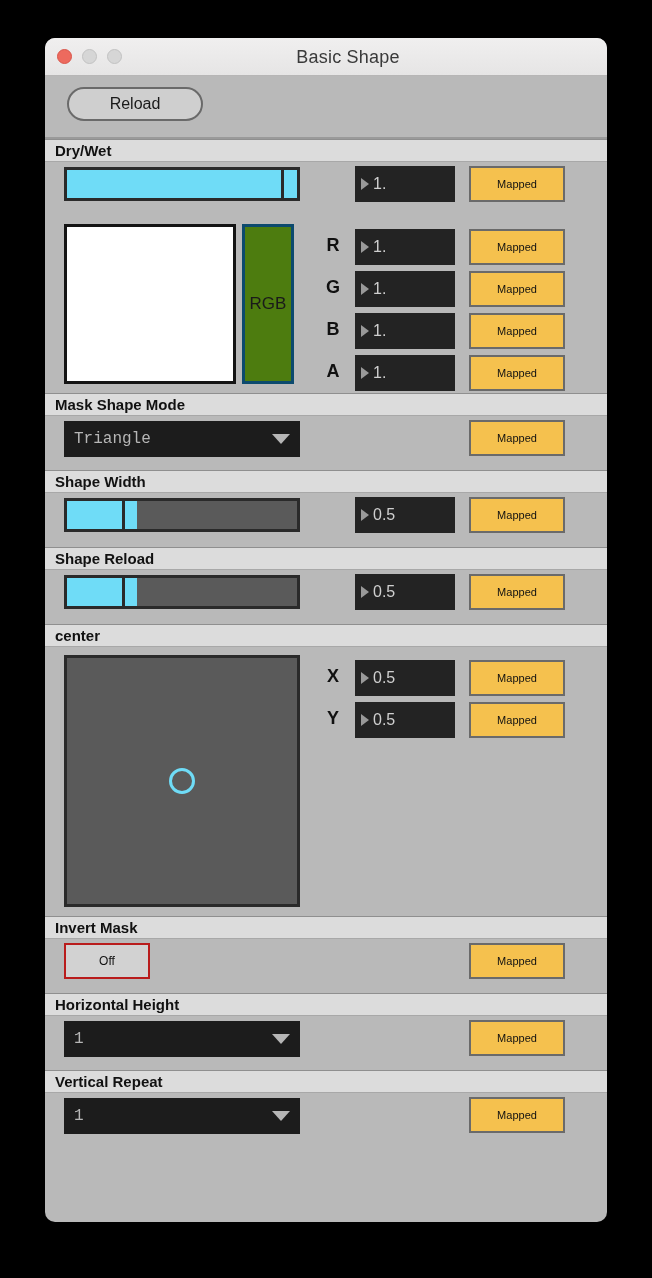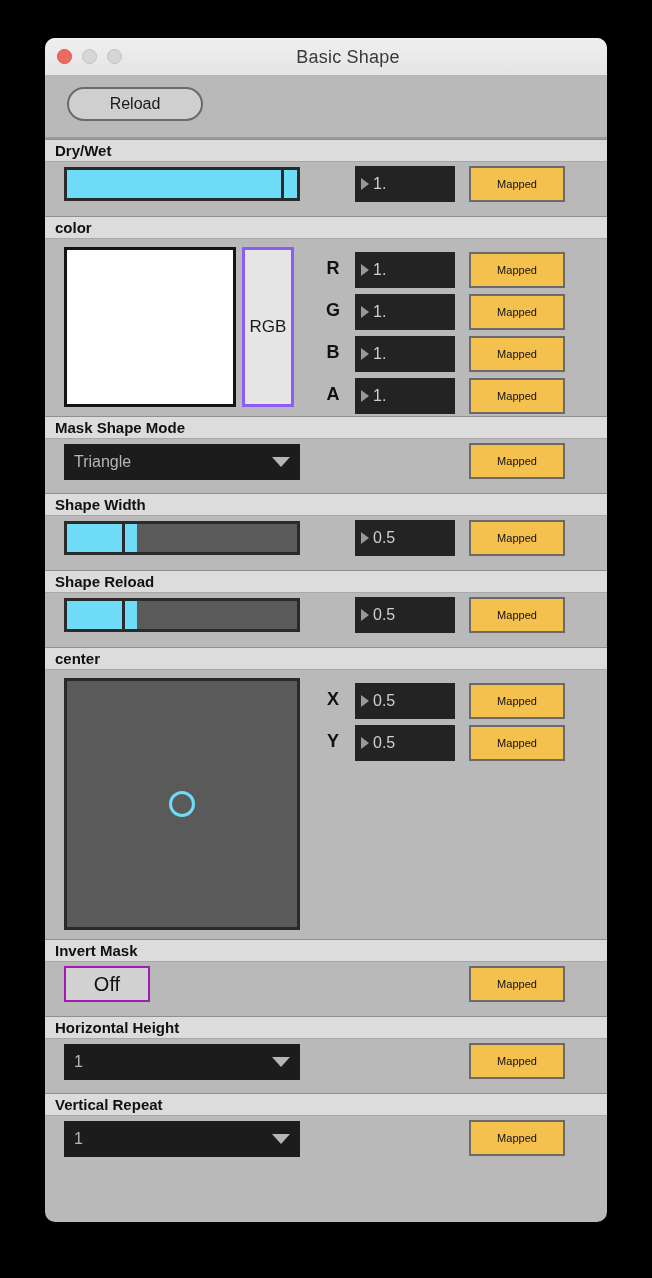--- a/index.html
+++ b/index.html
@@ -121,41 +121,41 @@
 
   .swatch {
     position: absolute; left: 19px; top: 8px;
     width: 172px; height: 160px;
     background: #ffffff;
     border: 3px solid #141414;
   }
   .rgbstrip {
     position: absolute; left: 197px; top: 8px;
     width: 52px; height: 160px;
-    background: #e5e5e5;
-    border: 3px solid #8b5cf6;
+    background: #4d7c0f;
+    border: 3px solid #0c4a6e;
     display: flex; align-items: center; justify-content: center;
     font-size: 17px; color: #1a1a1a;
     cursor: pointer;
   }
   .chan-label {
     position: absolute;
     font-size: 18px; font-weight: bold; color: #111;
     width: 20px; text-align: center;
   }
 
   .dropdown {
     position: absolute; left: 19px;
     width: 236px; height: 36px;
     background: #1c1c1c;
     display: flex; align-items: center;
     padding: 0 10px;
     cursor: pointer;
   }
-  .dropdown .dval { font-size: 16px; color: #b6b6b6; flex: 1; }
+  .dropdown .dval { font-size: 16px; color: #b6b6b6; flex: 1; font-family: Liberation Mono, monospace; }
   .dropdown .caret {
     width: 0; height: 0;
     border-left: 9px solid transparent;
     border-right: 9px solid transparent;
     border-top: 10px solid #b6b6b6;
   }
 
   .xypad {
     position: absolute; left: 19px; top: 8px;
     width: 236px; height: 252px;
@@ -166,22 +166,22 @@
     position: absolute;
     width: 26px; height: 26px;
     border: 3px solid #6fdcf7;
     border-radius: 50%;
   }
 
   .togglebtn {
     position: absolute; left: 19px;
     width: 86px; height: 36px;
     background: #d2d2d2;
-    border: 2px solid #a21caf;
-    font-size: 20px; color: #111;
+    border: 2px solid #b91c1c;
+    font-size: 12px; color: #111;
     display: flex; align-items: center; justify-content: center;
     cursor: pointer;
   }
 </style>
 </head>
 <body>
 
 <div id="root">
   <div class="window">
 
@@ -205,21 +205,20 @@
         <div class="handle" id="dw-handle" style="left: 93%;"></div>
         <div class="tail" id="dw-tail" style="left: calc(93% + 3px); width: 7%;"></div>
       </div>
       <div class="numbox" style="left:310px; top:4px">
         <span class="tri"></span>
         <span class="val">1.</span>
       </div>
       <div class="mapped" style="left:424px; top:4px">Mapped</div>
     </div>
 
-    <div class="sec-head">color</div>
     <div class="sec-body" style="height:177px">
       <div class="swatch" style="background: rgb(255, 255, 255);"></div>
       <div class="rgbstrip">RGB</div>
 
       <div class="chan-label" style="left:278px; top:19px">R</div>
       <div class="numbox" style="left:310px; top:13px">
         <span class="tri"></span>
         <span class="val">1.</span>
       </div>
       <div class="mapped" style="left:424px; top:13px">Mapped</div>

